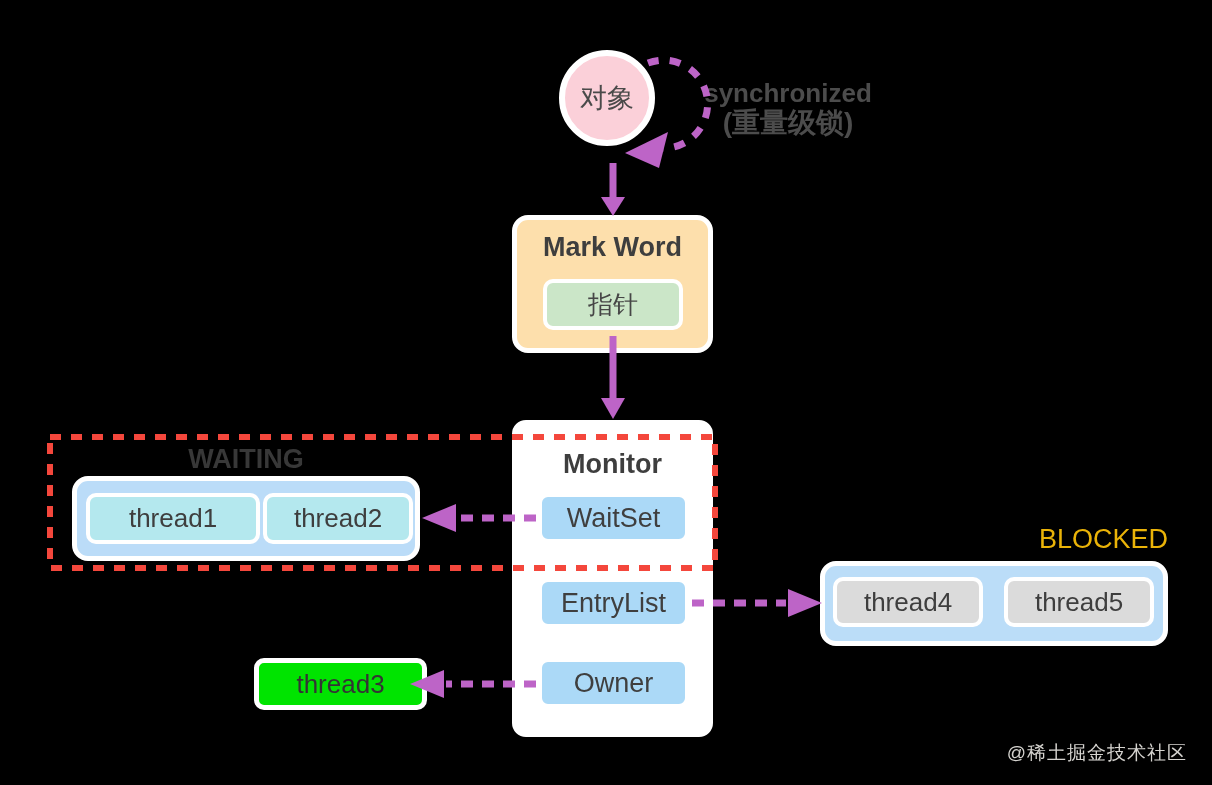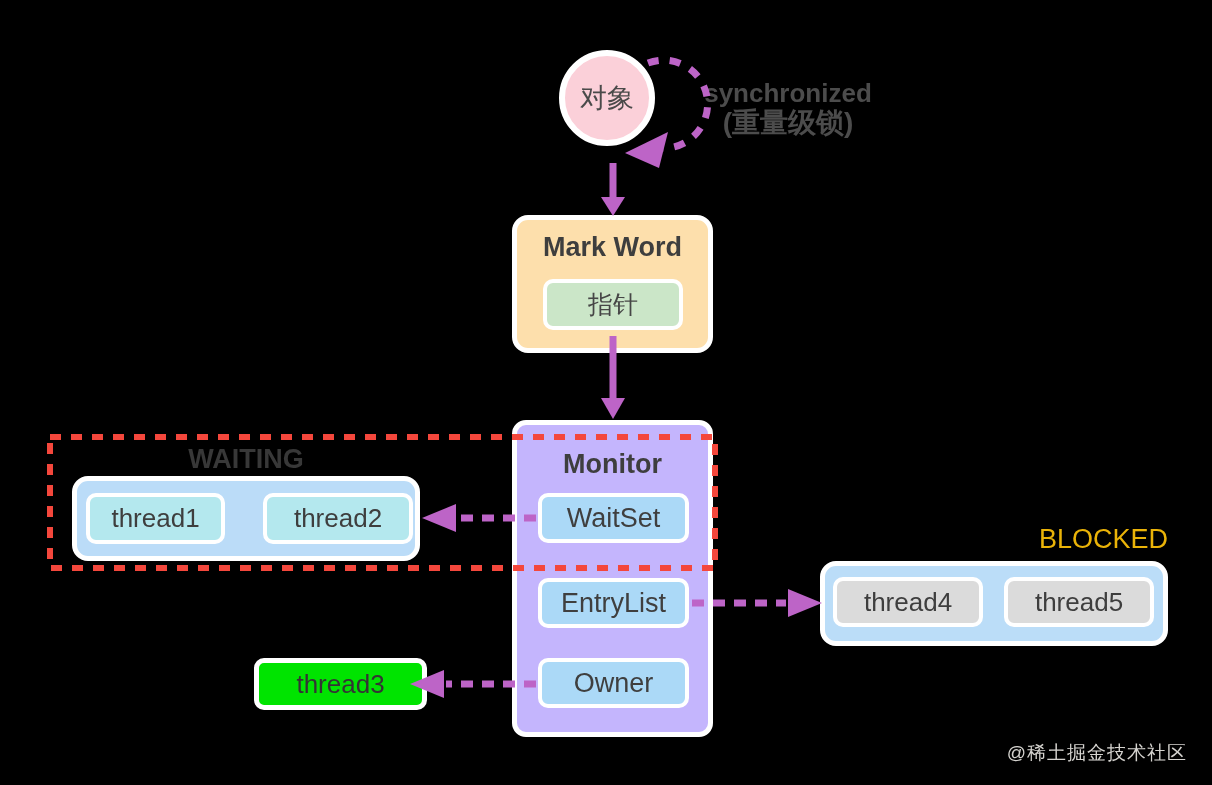--- a/index.html
+++ b/index.html
@@ -31,21 +31,21 @@
     position:absolute;left:0;top:12px;width:100%;text-align:center;
     font-size:27px;font-weight:bold;color:#3e3e3e;
   }
   .pointer-box{
     left:26px;top:59px;width:140px;height:51px;background:#CBE6C8;
     border:4px solid #ffffff;border-radius:10px;font-size:25px;color:#464646;
   }
 
   
   .monitor-box{
-    left:512px;top:420px;width:201px;height:317px;background:#c4b5fd;
+    left:512px;top:420px;width:201px;height:317px;background:#ffffff;
     border:5px solid #ffffff;border-radius:14px;
   }
   .monitor-title{
     position:absolute;left:0;top:24px;width:100%;text-align:center;
     font-size:27px;font-weight:bold;color:#3e3e3e;
   }
   .slot{
     background:#ABD9F7;border:4px solid #ffffff;border-radius:10px;
     font-size:27px;color:#3f3f3f;width:151px;left:21px;height:50px;
   }
@@ -59,21 +59,21 @@
     font-size:27px;font-weight:bold;color:#383838;
   }
   .waiting-box{
     left:72px;top:476px;width:348px;height:85px;background:#BBDCF8;
     border:5px solid #ffffff;border-radius:16px;
   }
   .thread-cyan{
     background:#B4E8EE;border:4px solid #ffffff;border-radius:10px;
     font-size:26px;color:#3e3e3e;height:51px;top:12px;
   }
-  .thread1{left:9px;width:139px;}
+  .thread1{left:9px;width:174px;}
   .thread2{left:176px;width:150px;margin-left:10px;}
 
   
   .blocked-title{
     left:820px;top:524px;width:348px;text-align:right;
     font-size:27px;font-weight:normal;color:#eab308;
   }
   .blocked-box{
     left:820px;top:561px;width:348px;height:85px;background:#BBDDF8;
     border:5px solid #ffffff;border-radius:16px;

